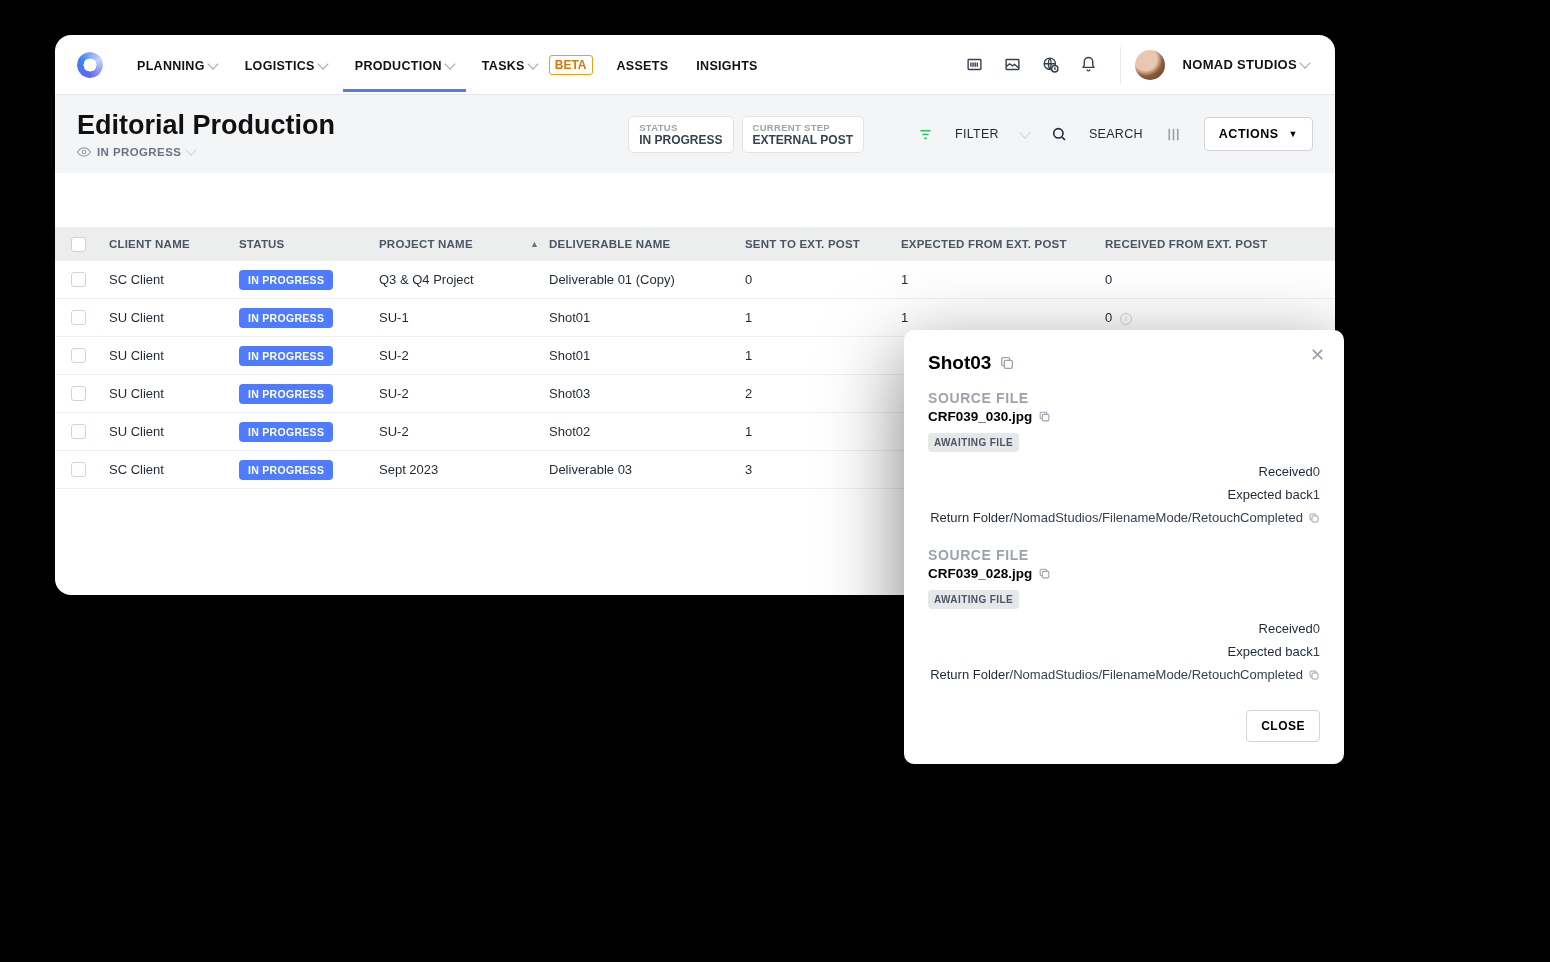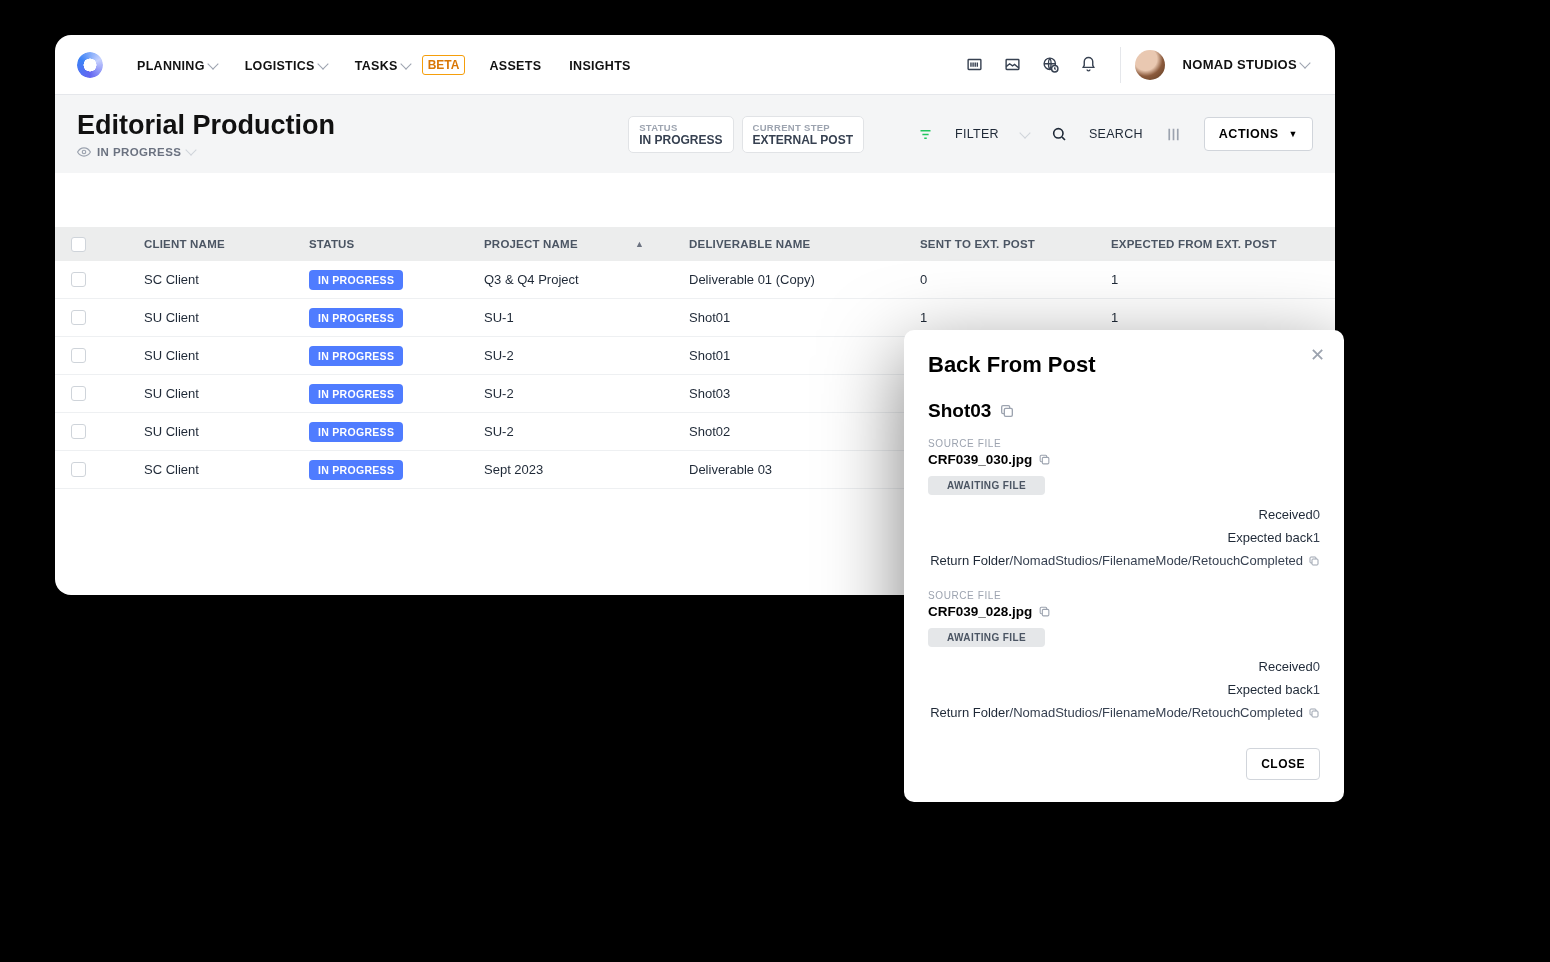--- a/index.html
+++ b/index.html
@@ -101,21 +101,20 @@
     padding: 9px 14px; font-size: 12.5px; font-weight: 700; letter-spacing: 0.5px;
     display: inline-flex; align-items: center; gap: 10px; cursor: pointer;
   }
   
   .table-wrap { padding: 54px 0 0; }
   .thead, .trow {
     display: grid;
     grid-template-columns: 44px 130px 140px 170px 196px 156px 204px 182px;
     align-items: center;
     padding: 0 10px;
-    gap: 35px;
   }
   .thead {
     background: #eceded;
     height: 34px;
     font-size: 11.5px;
     font-weight: 700;
     color: #4b5563;
     letter-spacing: 0.2px;
   }
   .thead .th { display: flex; align-items: center; gap: 6px; }
@@ -147,23 +146,23 @@
     padding: 22px 24px;
   }
   .modal-close {
     position: absolute; top: 14px; right: 14px;
     width: 20px; height: 20px; color: #9ca3af; cursor: pointer;
     font-size: 18px;
   }
   .modal h2 { font-size: 22px; font-weight: 800; margin-bottom: 22px; }
   .modal h3 { font-size: 19px; font-weight: 700; display: flex; align-items: center; gap: 8px; margin-bottom: 16px; }
   .file-block { margin-bottom: 18px; }
-  .file-block .sec-lbl { font-size: 10px; font-weight: 400; color: #9ca3af; letter-spacing: 0.6px; margin-bottom: 3px; }
+  .file-block .sec-lbl { font-size: 14px; font-weight: 700; color: #9ca3af; letter-spacing: 0.6px; margin-bottom: 3px; }
   .file-block .fname { font-size: 13.5px; font-weight: 700; display: flex; align-items: center; gap: 6px; margin-bottom: 8px; }
-  .await-badge { display: inline-block; background: #e5e7e9; color: #4b5563; font-size: 10px; font-weight: 800; letter-spacing: 0.4px; padding: 4px 19px; border-radius: 4px; margin-bottom: 8px; text-align: center; }
+  .await-badge { display: inline-block; background: #e5e7e9; color: #4b5563; font-size: 10px; font-weight: 800; letter-spacing: 0.4px; padding: 4px 6px; border-radius: 4px; margin-bottom: 8px; text-align: center; }
   .kv { display: flex; justify-content: flex-end; font-size: 13px; padding: 4px 0; color: #1f2937; }
   .kv .k { font-weight: 500; }
   .kv .v { color: #374151; display: flex; align-items: center; gap: 5px; }
   .close-btn {
     float: right; border: 1px solid #d1d5db; background: #fff; border-radius: 4px;
     padding: 8px 14px; font-size: 12px; font-weight: 700; letter-spacing: 0.5px;
     margin-top: 6px; cursor: pointer;
   }
   .filter-icon-svg { color: #22c55e; }
   .icon-svg { width: 17px; height: 17px; }
@@ -175,20 +174,24 @@
 
   <div class="topnav">
     <div class="logo"></div>
 
     <div class="nav-item">
       <span>PLANNING</span>
       <span class="chev"></span>
     </div>
     <div class="nav-item">
       <span>LOGISTICS</span>
+      <span class="chev"></span>
+    </div>
+    <div class="nav-item active">
+      <span>PRODUCTION</span>
       <span class="chev"></span>
     </div>
     <div class="nav-item">
       <span>TASKS</span>
       <span class="chev"></span>
     </div>
     <span class="beta-badge">BETA</span>
     <div class="nav-item">
       <span>ASSETS</span>
     </div>
@@ -371,21 +374,20 @@
           <div>3</div>
           <div></div>
           <div></div>
         </div>
       </div>
   </div>
 </div>
 
 <div class="modal">
   <div class="modal-close">✕</div>
-  <h2>Back From Post</h2>
   <h3>
     <span>Shot03</span>
     <svg width="16" height="16" viewBox="0 0 24 24" fill="none" stroke="#9ca3af" stroke-width="2">
         <rect x="8" y="8" width="12" height="12" rx="2"></rect>
         <path d="M16 8V6a2 2 0 0 0-2-2H6a2 2 0 0 0-2 2v8a2 2 0 0 0 2 2h2"></path>
       </svg>
   </h3>
   <div id="files">
       <div class="file-block"><div class="sec-lbl">SOURCE FILE</div><div class="fname">CRF039_030.jpg <svg width="13" height="13" viewBox="0 0 24 24" fill="none" stroke="#9ca3af" stroke-width="2">
             <rect x="8" y="8" width="12" height="12" rx="2"></rect>

